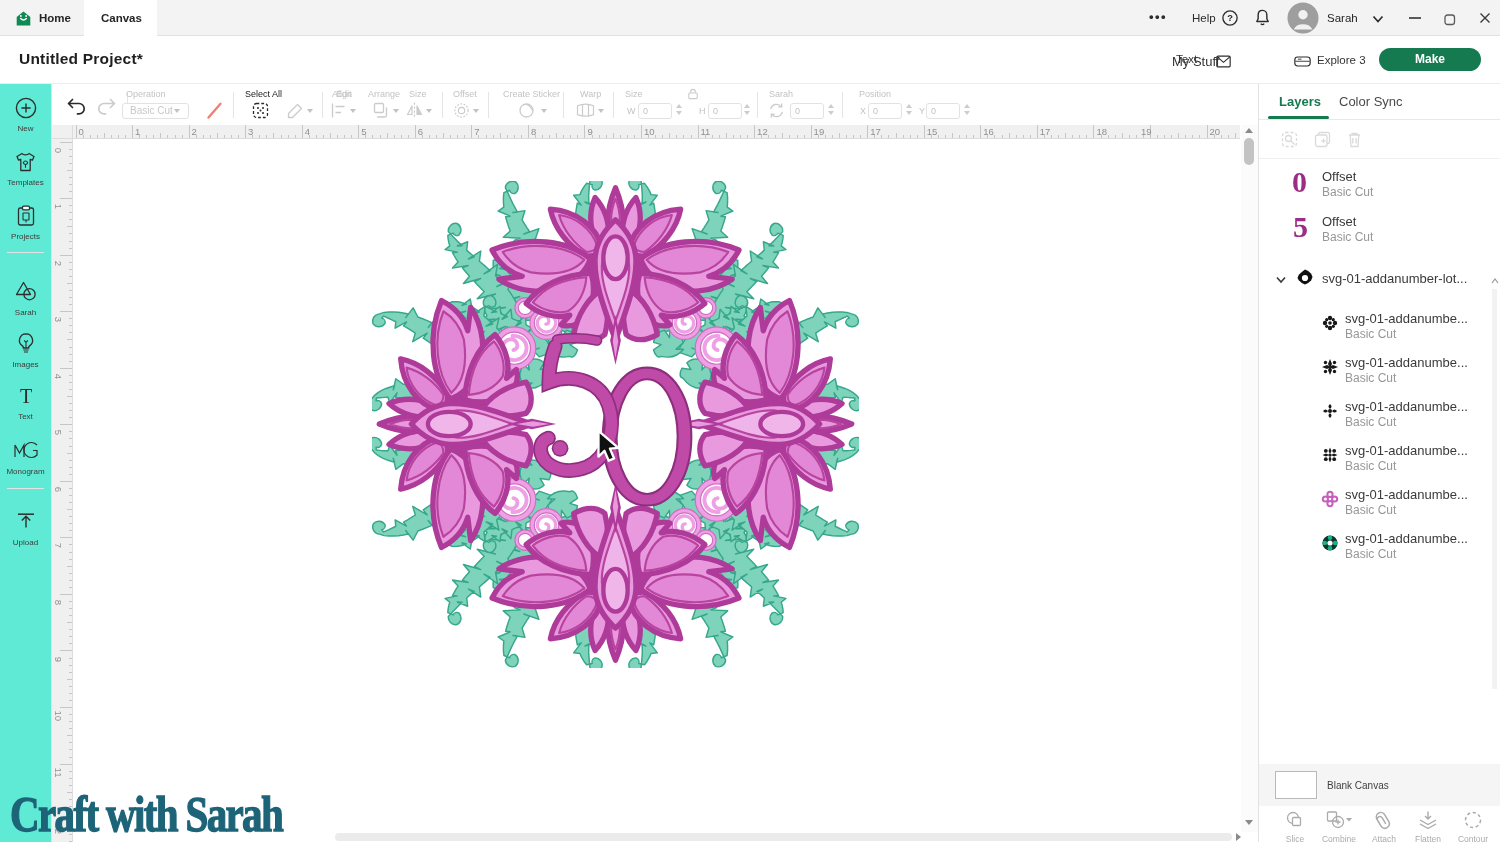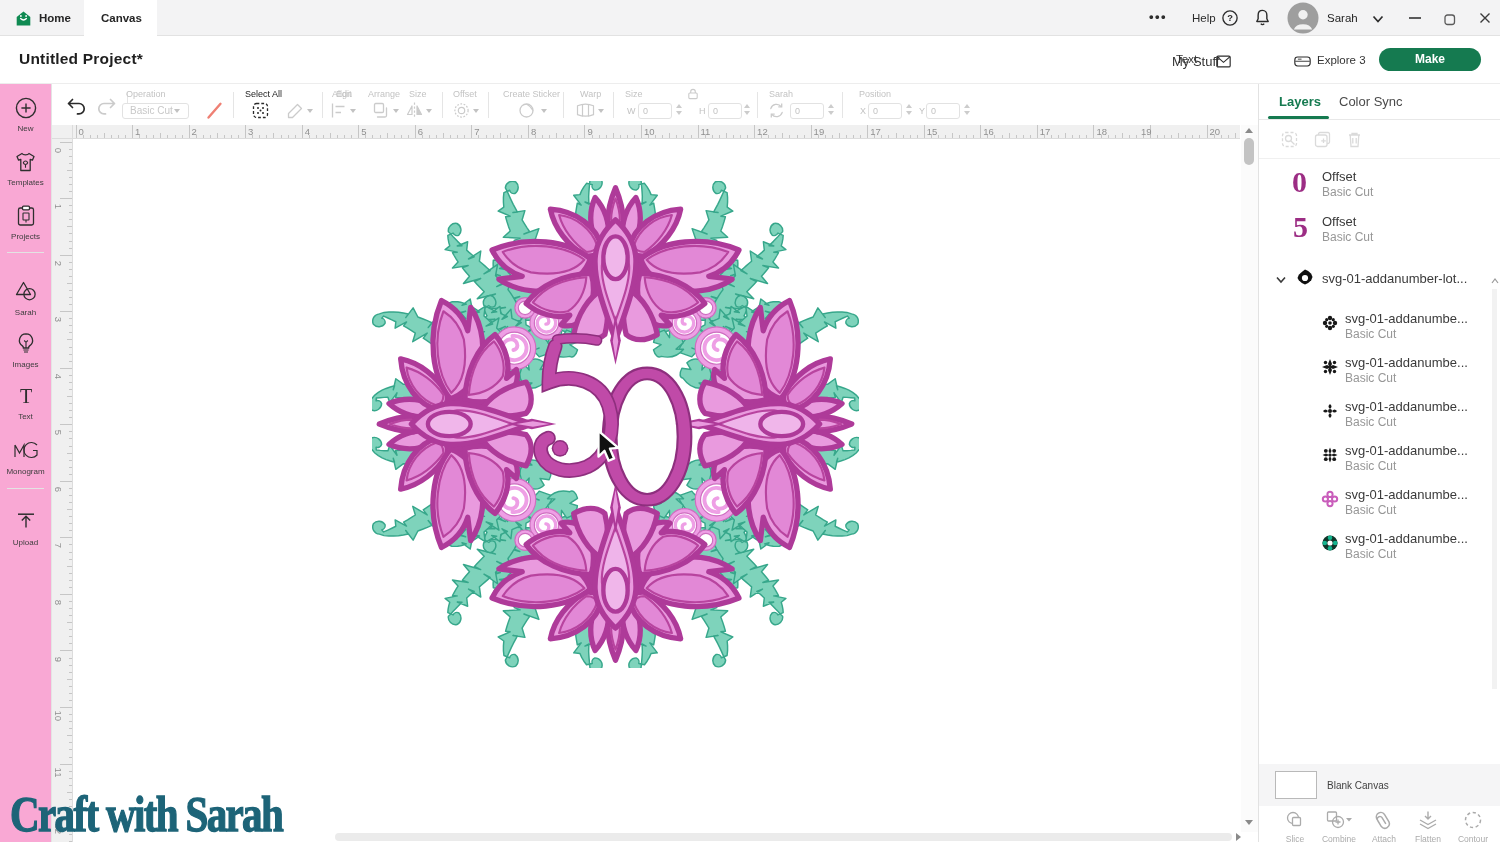--- a/index.html
+++ b/index.html
@@ -8,21 +8,21 @@
 .abs { position:absolute; }
 
 
 #topbar { position:absolute; left:0; top:0; width:1500px; height:36px; background:#f3f3f4; border-bottom:1px solid #e2e2e2; }
 #tab-canvas { position:absolute; left:84px; top:0; width:73px; height:36px; background:#fff; }
 
 
 #titlerow { position:absolute; left:0; top:37px; width:1500px; height:47px; background:#fff; border-bottom:1px solid #ededed; }
 
 
-#sidebar { position:absolute; left:0; top:84px; width:52px; height:758px; background:#f9a8d4; border-right:1px solid #e4e4e4; }
+#sidebar { position:absolute; left:0; top:84px; width:52px; height:758px; background:#5eead4; border-right:1px solid #e4e4e4; }
 .side-it { position:absolute; left:0; width:51px; text-align:center; color:#3d3d3d; }
 .side-it .lbl { font-size:8px; color:#3d3d3d; margin-top:1px; }
 .side-div { position:absolute; left:7px; width:37px; height:1px; background:#e3e3e3; }
 
 
 #toolbar { position:absolute; left:52px; top:84px; width:1206px; height:41px; background:#fff; }
 .tool-lbl { position:absolute; top:5px; font-size:9px; color:#c3c3c3; }
 .tool-lbl.on { color:#1d1d1d; }
 .tdiv { position:absolute; top:8px; width:1px; height:26px; background:#e5e5e5; }
 .selbox { position:absolute; border:1px solid #e2e2e2; border-radius:3px; background:#fff; color:#c8c8c8; font-size:10px; }

